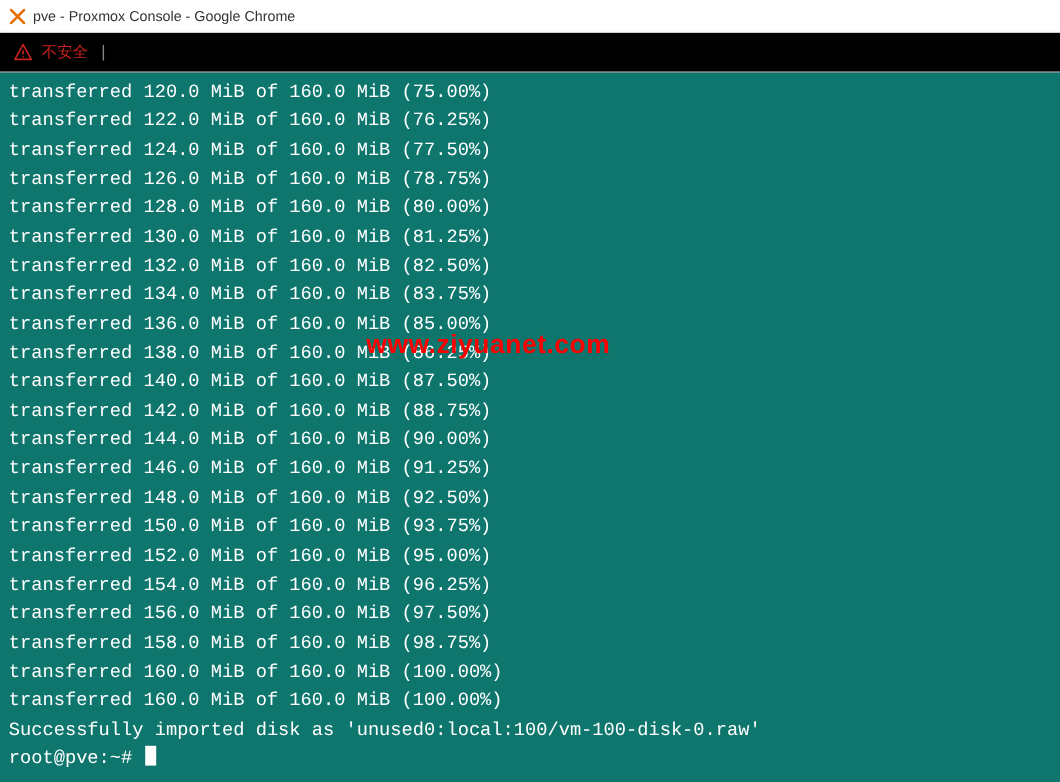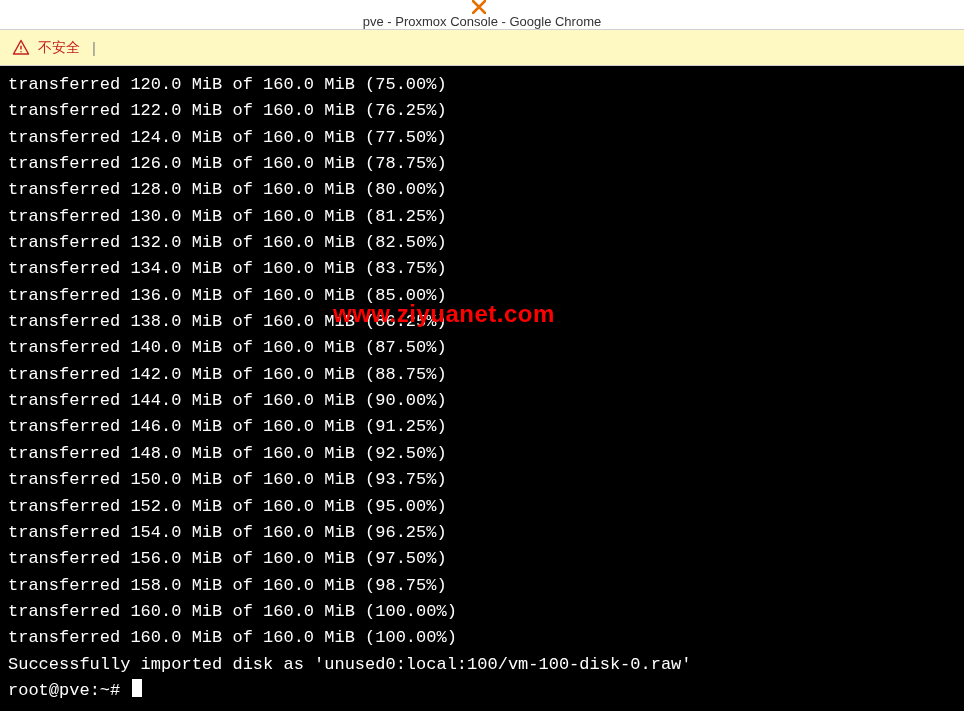--- a/index.html
+++ b/index.html
@@ -10,36 +10,35 @@
       height: 711px;
       overflow: hidden;
       position: relative;
     }
     .title-bar {
       height: 30px;
       background: #fff;
       border-bottom: 1px solid #d0d0d0;
       display: flex;
       align-items: center;
-      padding: 0 8px;
+      padding: 13px 8px;
       font-size: 13px;
       color: #333;
-      flex-direction: column;
     }
     .title-bar .app-icon {
       width: 16px; height: 16px;
       margin-right: 6px;
       display: flex; align-items: center; justify-content: center;
       color: #e57000;
       font-weight: bold;
       font-size: 15px;
     }
     .address-bar {
       height: 36px;
-      background: #fef9c3;
+      background: #000000;
       border-bottom: 1px solid #d0d0d0;
       display: flex;
       align-items: center;
       padding: 0 12px;
       font-size: 15px;
       color: #5f6368;
     }
     .warn-icon {
       width: 18px; height: 18px;
       display: flex; align-items: center; justify-content: center;
@@ -52,21 +51,21 @@
       margin-right: 6px;
     }
     .divider {
       color: #888;
       margin: 0 6px;
     }
     .url { white-space: nowrap; overflow: hidden; }
     .url .strike { text-decoration: line-through; color: #c5221f; }
     .url .rest { color: #5f6368; }
     .terminal {
-      background: #000000;
+      background: #0f766e;
       color: #fff;
       font-family: "Courier New", Consolas, monospace;
       font-size: 17px;
       line-height: 1.55;
       padding: 6px 8px;
       height: calc(711px - 30px - 36px);
       overflow: hidden;
       white-space: pre;
       position: relative;
     }

